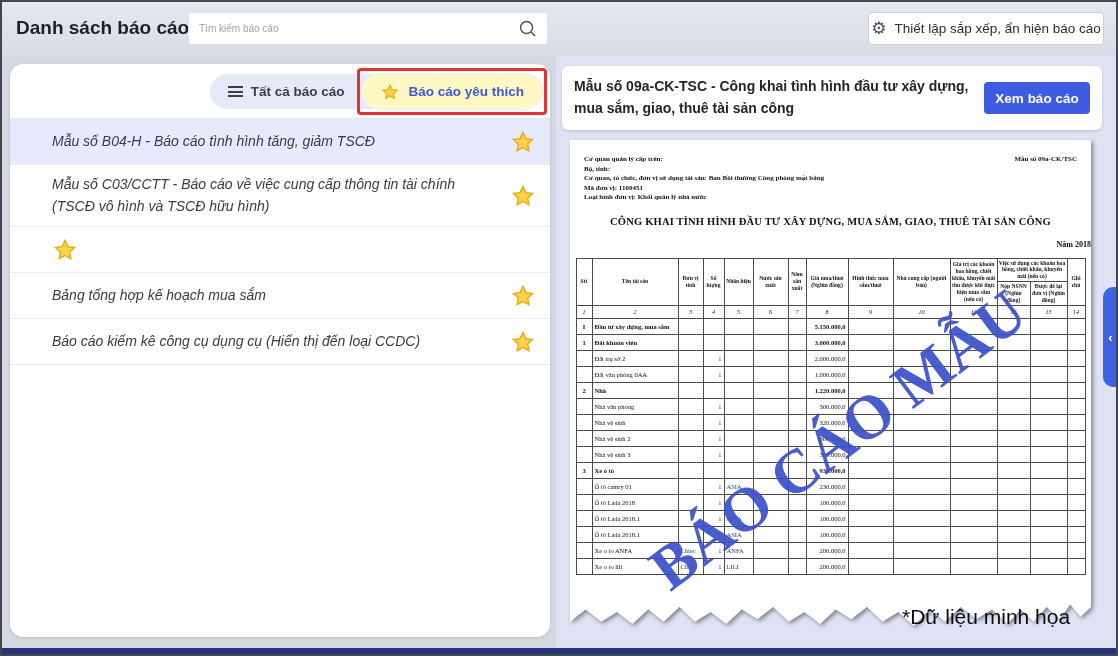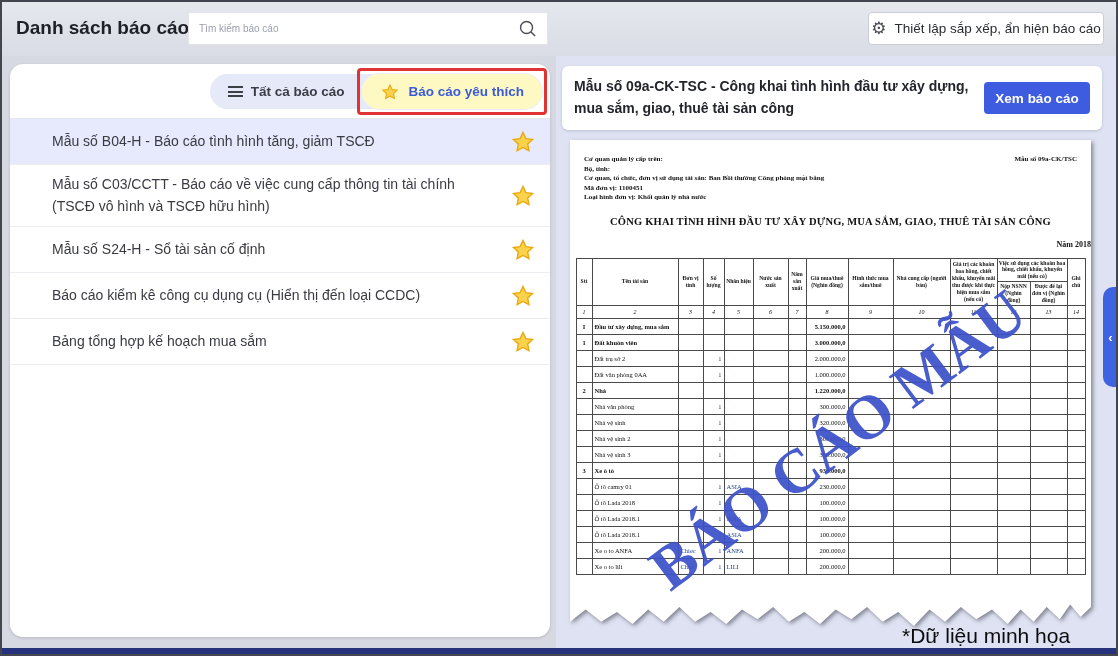--- a/index.html
+++ b/index.html
@@ -35,21 +35,21 @@
   .tabs-row { position:relative; height:54px; }
   .seg { position:absolute; right:8px; top:10px; height:35px; background:#e6e9f7; border-radius:18px;
          display:flex; align-items:center; }
   .seg-tab { height:35px; display:flex; align-items:center; gap:8px; padding:0 18px; border-radius:18px;
              font-size:13.5px; font-weight:bold; color:#3a3d46; cursor:pointer; white-space:nowrap; }
   .seg-tab.active { background:#fef9c3; color:#3c5bd9; box-shadow:0 0 0 1px #eceefb; position:relative; }
   .icon-list { width:15px; height:11px; border-top:2px solid #3c3f46; border-bottom:2px solid #3c3f46; position:relative; }
   .icon-list::after { content:""; position:absolute; left:0; right:0; top:50%; margin-top:-1px; height:2px; background:#3c3f46; }
   .annotation-box { position:absolute; inset:-6px -5px; border:3px solid #e03434; border-radius:4px; pointer-events:none; }
 
-  .report-list { border-top:1px solid #e6e7ec; }
+  .report-list { border-top:1px solid #e6e7ec;font-style:italic; }
   .list-item { display:flex; align-items:center; padding:0 14px 0 42px; min-height:46px;
                border-bottom:1px solid #ececf1; cursor:pointer; }
   .list-item.selected { background:#e7eafc; }
   .list-item .label { flex:1; font-size:14px; color:#3a3b42; line-height:1.55; padding:9px 18px 9px 0; }
   .star { width:26px; height:26px; flex:none; display:flex; align-items:center; justify-content:center; cursor:pointer; }
 
   
   .right-panel { position:absolute; left:556px; top:56px; width:562px; height:600px; background:#dee2f2; }
   .preview-header { position:absolute; left:6px; top:10px; width:540px; height:64px; background:#fff;
                     border-radius:6px; box-shadow:0 1px 3px rgba(40,40,60,.18);
@@ -75,21 +75,21 @@
   tr.data.section td { border-top:1px solid #4a4a4a; font-weight:bold; }
   tr.data td.c-stt { text-align:center; }
   tr.data td.c-num { text-align:right; }
   tr.data td.c-entry { color:#1a3c8f; }
   table.rpt tr:last-child td { border-bottom:1px solid #4a4a4a; }
 
   .watermark { position:absolute; left:268px; top:300px; transform:translate(-50%,-50%) rotate(-37deg);
                font-family:"Liberation Serif",serif; font-weight:bold; font-size:62px; color:#3c51c9;
                opacity:.93; white-space:nowrap; pointer-events:none; z-index:5; }
 
-  .demo-note { position:absolute; left:346px; top:549px; font-size:21px; color:#0c0c0e; z-index:20;margin-top:19px; }
+  .demo-note { position:absolute; left:346px; top:549px; font-size:21px; color:#0c0c0e; z-index:20; }
 
   .side-tab { position:absolute; right:0; top:287px; width:15px; height:100px; background:#3d63e0;
               border-radius:10px 0 0 10px; display:flex; align-items:center; justify-content:center;
               cursor:pointer; z-index:30; }
   .side-tab .chev { color:#fff; font-size:13px; font-weight:bold; line-height:1; }
 </style>
 </head>
 <body>
 
 <div id="app">
@@ -140,37 +140,36 @@
         </div>
         <div class="list-item">
           <span class="label">Mẫu số C03/CCTT - Báo cáo về việc cung cấp thông tin tài chính (TSCĐ vô hình và TSCĐ hữu hình)</span>
           <span class="star">
             <svg width="24" height="24" viewBox="0 0 24 24">
               <path d="M12 2.5l2.9 6.1 6.7.9-4.9 4.6 1.2 6.6-5.9-3.2-5.9 3.2 1.2-6.6L2.4 9.5l6.7-.9z" fill="#fbd24b" stroke="#e8a90f" stroke-width="1.4"></path>
             </svg>
           </span>
         </div>
         <div class="list-item">
-          <span class="label">Mẫu số S24-H - Sổ tài sản cố định</span>
           <span class="star">
             <svg width="24" height="24" viewBox="0 0 24 24">
               <path d="M12 2.5l2.9 6.1 6.7.9-4.9 4.6 1.2 6.6-5.9-3.2-5.9 3.2 1.2-6.6L2.4 9.5l6.7-.9z" fill="#fbd24b" stroke="#e8a90f" stroke-width="1.4"></path>
             </svg>
           </span>
         </div>
         <div class="list-item">
-          <span class="label">Báo cáo kiểm kê công cụ dụng cụ (Hiển thị đến loại CCDC)</span>
+          <span class="label">Bảng tổng hợp kế hoạch mua sắm</span>
           <span class="star">
             <svg width="24" height="24" viewBox="0 0 24 24">
               <path d="M12 2.5l2.9 6.1 6.7.9-4.9 4.6 1.2 6.6-5.9-3.2-5.9 3.2 1.2-6.6L2.4 9.5l6.7-.9z" fill="#fbd24b" stroke="#e8a90f" stroke-width="1.4"></path>
             </svg>
           </span>
         </div>
         <div class="list-item">
-          <span class="label">Bảng tổng hợp kế hoạch mua sắm</span>
+          <span class="label">Báo cáo kiểm kê công cụ dụng cụ (Hiển thị đến loại CCDC)</span>
           <span class="star">
             <svg width="24" height="24" viewBox="0 0 24 24">
               <path d="M12 2.5l2.9 6.1 6.7.9-4.9 4.6 1.2 6.6-5.9-3.2-5.9 3.2 1.2-6.6L2.4 9.5l6.7-.9z" fill="#fbd24b" stroke="#e8a90f" stroke-width="1.4"></path>
             </svg>
           </span>
         </div>
       </div>
   </div>
 
   <div class="right-panel">

